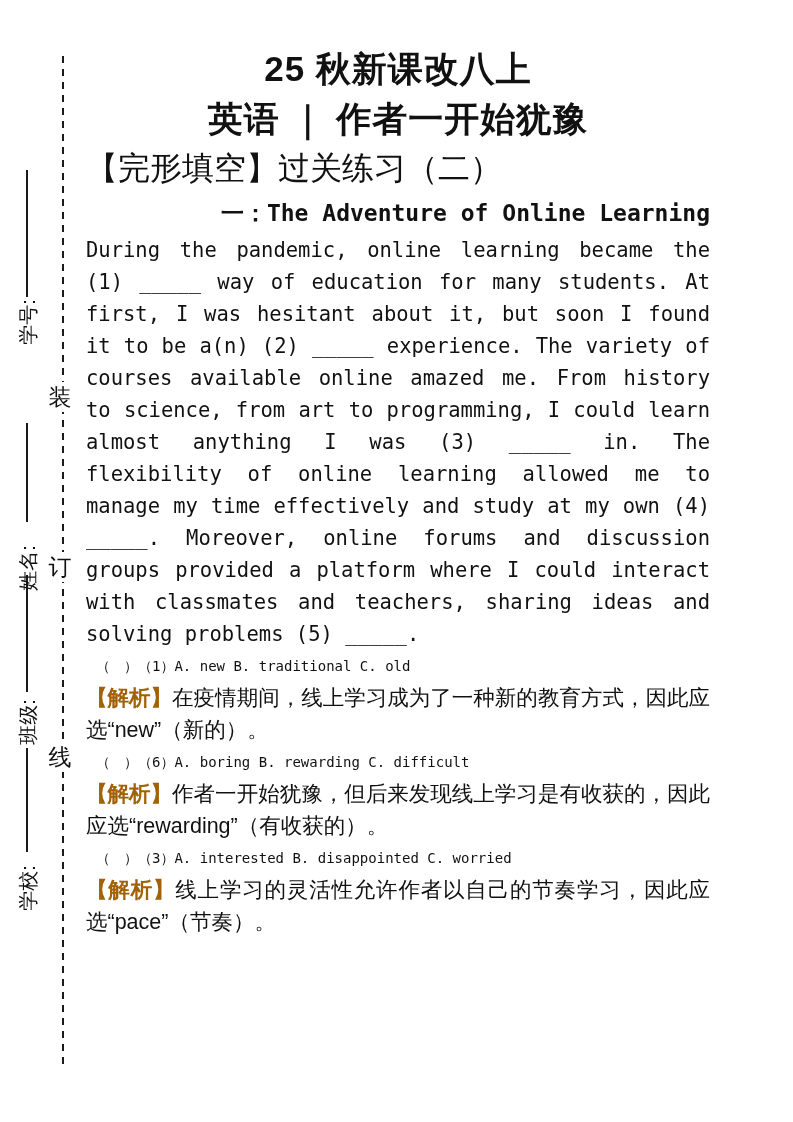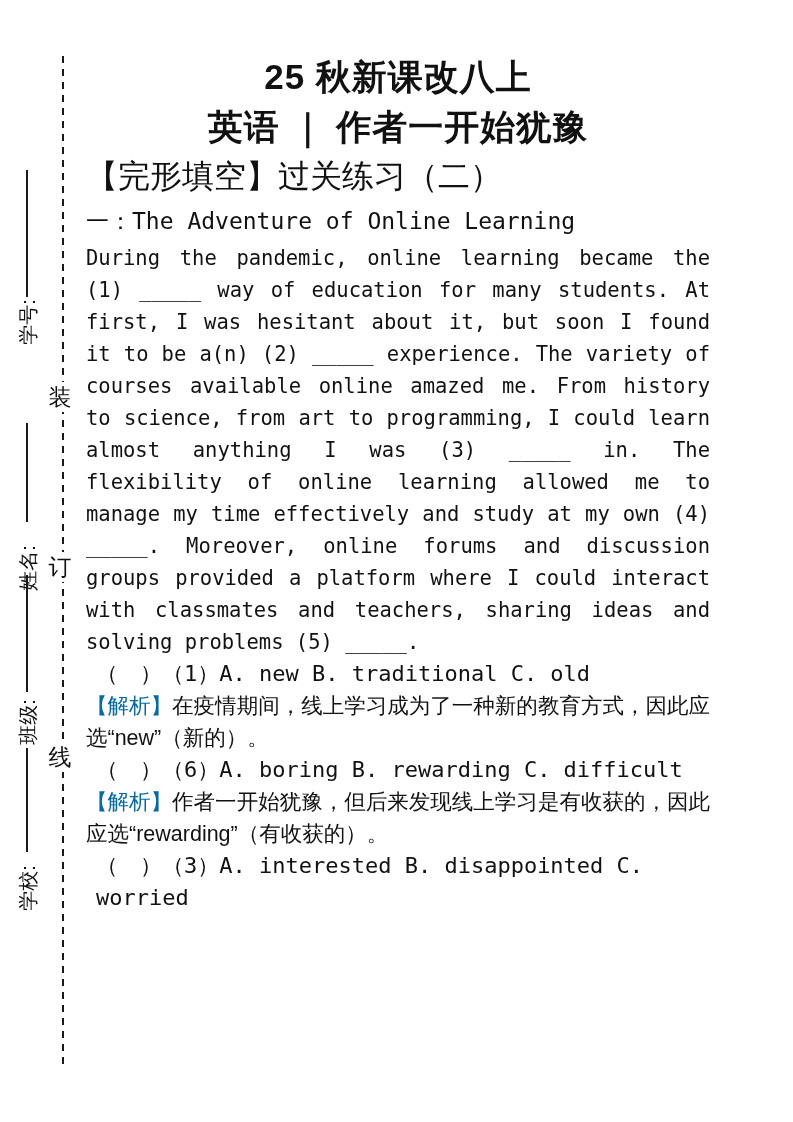--- a/index.html
+++ b/index.html
@@ -51,67 +51,67 @@
     white-space: nowrap;
   }
   .ml-0 { top: 310px; }
   .ml-1 { top: 556px; }
   .ml-2 { top: 710px; }
   .ml-3 { top: 876px; }
 
   
   .content {
     position: absolute;
-    left: 86px; top: 52px;
+    left: 86px; top: 44px;
     width: 624px;
   }
   .t1, .t2 {
     text-align: center;
     font-weight: bold;
     font-size: 35px;
     line-height: 50px;
     letter-spacing: 1px;
   }
   .t3 {
     text-align: left;
     font-weight: normal;
     font-size: 32px;
     line-height: 48px;
   }
   .heading {
-    text-align: left;
-    font-weight: normal;
+    text-align: right;
+    font-weight: bold;
     font-size: 23px;
     line-height: 42px;
     font-family: "DejaVu Sans Mono", "Liberation Mono", "Liberation Sans", monospace;
   }
   .passage {
     font-family: "DejaVu Sans Mono", "Liberation Mono", monospace;
     font-size: 20.5px;
     line-height: 32px;
     text-align: justify;
     text-align-last: left;
     word-break: normal;
   }
   .q-line {
     font-family: "DejaVu Sans Mono", "Liberation Mono", "Liberation Sans", monospace;
-    font-size: 22px;
+    font-size: 14px;
     line-height: 32px;
     padding-left: 10px;
     white-space: pre-wrap;
   }
   .exp {
     font-size: 21.5px;
     line-height: 32px;
     text-align: justify;
     text-align-last: left;
   }
   .exp-label {
-    color: #0369a1;
-    font-weight: 400;
+    color: #a16207;
+    font-weight: 700;
   }
 </style>
 </head>
 <body>
 
 <div>
 
   <div class="dash-line"></div>
   <div class="bind-char bc-0">装</div>
   <div class="bind-char bc-1">订</div>
@@ -137,16 +137,17 @@
 
     <div>
       <div class="q-line">（　）（1）A. new B. traditional C. old</div>
       <p class="exp"><span class="exp-label">【解析】</span><span>在疫情期间，线上学习成为了一种新的教育方式，因此应选“new”（新的）。</span></p>
 
       <div class="q-line">（　）（6）A. boring B. rewarding C. difficult</div>
       <p class="exp"><span class="exp-label">【解析】</span><span>作者一开始犹豫，但后来发现线上学习是有收获的，因此应选“rewarding”（有收获的）。</span></p>
 
       <div class="q-line">（　）（3）A. interested B. disappointed C. worried</div>
 
+      <p class="exp"><span class="exp-label">【解析】</span><span>线上学习的灵活性允许作者以自己的节奏学习，因此应选“pace”（节奏）。</span></p>
     </div>
   </div>
 
 </div>
 
 </body></html>

